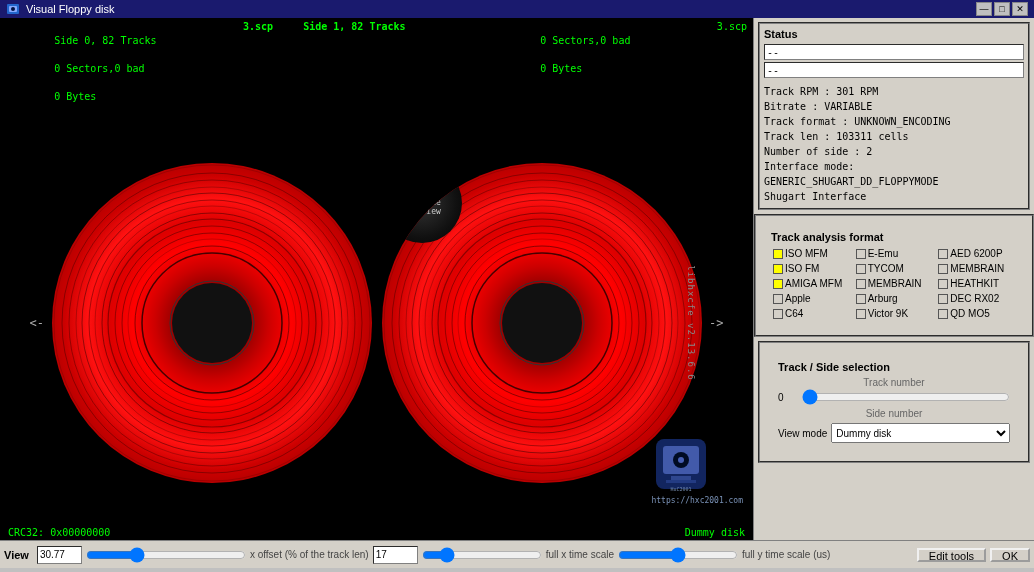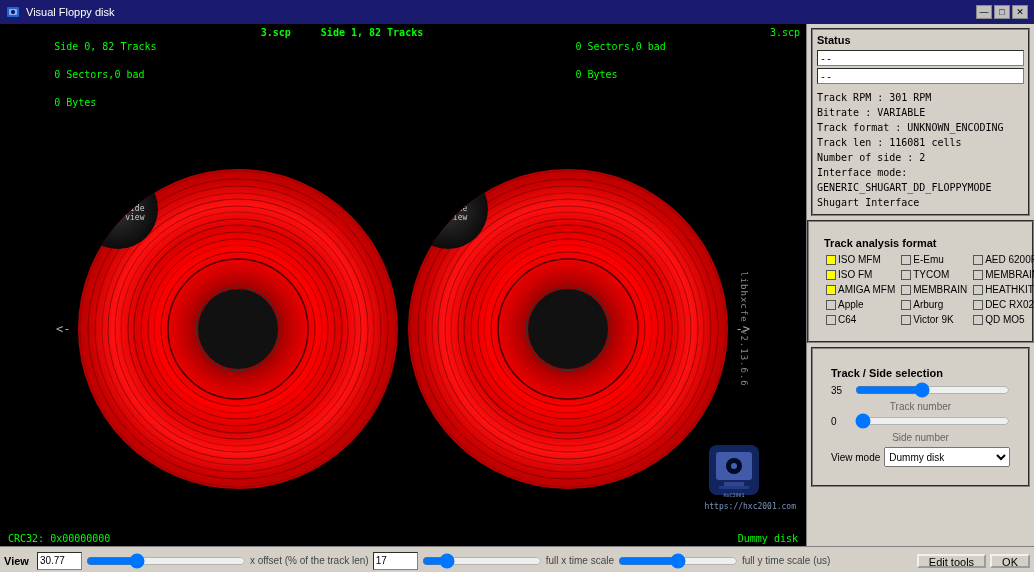--- a/index.html
+++ b/index.html
@@ -12,21 +12,21 @@
       overflow: hidden;
     }
 
     
     .title-bar {
       background: #1a1a6e;
       color: white;
       display: flex;
       align-items: center;
       justify-content: space-between;
-      height: 24px;
+      height: 18px;
       padding: 4px 6px;
       user-select: none;
     }
     .title-bar-left {
       display: flex;
       align-items: center;
       gap: 6px;
     }
     .title-icon {
       width: 14px;
@@ -135,21 +135,21 @@
 
     .watermark {
       position: absolute;
       bottom: 20px;
       right: 10px;
       opacity: 0.7;
     }
 
     
     .right-panel {
-      width: 228px;
+      width: 281px;
       background: #d4d0c8;
       display: flex;
       flex-direction: column;
       border-left: 1px solid #808080;
     }
 
     .status-section {
       border: 2px groove #808080;
       margin: 4px;
       padding: 4px;
@@ -385,25 +385,20 @@
             <circle cx="160" cy="160" r="104" fill="none" stroke="#550000" stroke-width="1.2" opacity="0.6"></circle>
             <circle cx="160" cy="160" r="97" fill="none" stroke="#000" stroke-width="0.7" opacity="0.5"></circle>
             <circle cx="160" cy="160" r="90" fill="none" stroke="#330000" stroke-width="0.8" opacity="0.6"></circle>
             <circle cx="160" cy="160" r="84" fill="none" stroke="#000" stroke-width="0.5" opacity="0.4"></circle>
             <circle cx="160" cy="160" r="77" fill="none" stroke="#220000" stroke-width="1" opacity="0.5"></circle>
             <circle cx="160" cy="160" r="70" fill="none" stroke="#000" stroke-width="1.5" opacity="0.7"></circle>
 
             <circle cx="160" cy="160" r="40" fill="#111"></circle>
             <circle cx="160" cy="160" r="42" fill="none" stroke="#333" stroke-width="1"></circle>
           </svg>
-          <div class="disk-center">
-            <span>Side 0</span>
-            <span>Bottom side</span>
-            <span>Bottom view</span>
-          </div>
         </div>
         <div style="position:absolute; left: -22px; color:#aaa; font-family:monospace; font-size:12px;">&lt;-</div>
       </div>
 
       <div class="disk-wrapper">
         <div class="disk-outer">
           <svg style="position:absolute;top:0;left:0;width:100%;height:100%;border-radius:50%;" viewBox="0 0 320 320">
             <circle cx="160" cy="160" r="158" fill="none" stroke="#000" stroke-width="0.5" opacity="0.3"></circle>
             <circle cx="160" cy="160" r="150" fill="none" stroke="#000" stroke-width="0.8" opacity="0.4"></circle>
             <circle cx="160" cy="160" r="143" fill="none" stroke="#550000" stroke-width="1" opacity="0.5"></circle>
@@ -455,21 +450,21 @@
   <div class="right-panel">
 
     <div class="status-section">
       <div class="section-title">Status</div>
       <input class="status-input" type="text" readonly="" value="--" style="">
       <input class="status-input" type="text" readonly="" value="--" style="">
       <div class="status-text">
         <div>Track RPM : 301 RPM</div>
         <div>Bitrate : VARIABLE</div>
         <div>Track format : UNKNOWN_ENCODING</div>
-        <div>Track len : 116081 cells</div>
+        <div>Track len : 103311 cells</div>
         <div>Number of side : 2</div>
         <div>Interface mode:</div>
         <div>GENERIC_SHUGART_DD_FLOPPYMODE</div>
         <div>Shugart Interface</div>
       </div>
     </div>
 
     <div class="track-analysis-section">
       <div class="section-title">Track analysis format</div>
       <div class="btn-grid">
@@ -536,24 +531,20 @@
         </div>
         <div class="format-btn">
           <div class="format-btn-indicator indicator-gray"></div>
           <span>QD MO5</span>
         </div>
       </div>
     </div>
 
     <div class="track-side-section">
       <div class="section-title">Track / Side selection</div>
-      <div class="slider-row">
-        <span class="slider-label">35</span>
-        <input type="range" class="slider" min="0" max="82" value="35" style="">
-      </div>
       <div class="slider-center-label">Track number</div>
       <div class="slider-row">
         <span class="slider-label">0</span>
         <input type="range" class="slider" min="0" max="1" value="0" style="">
       </div>
       <div class="slider-center-label">Side number</div>
       <div class="view-mode-row">
         <span class="view-mode-label">View mode</span>
         <select class="view-mode-select">
           <option>Dummy disk</option>

